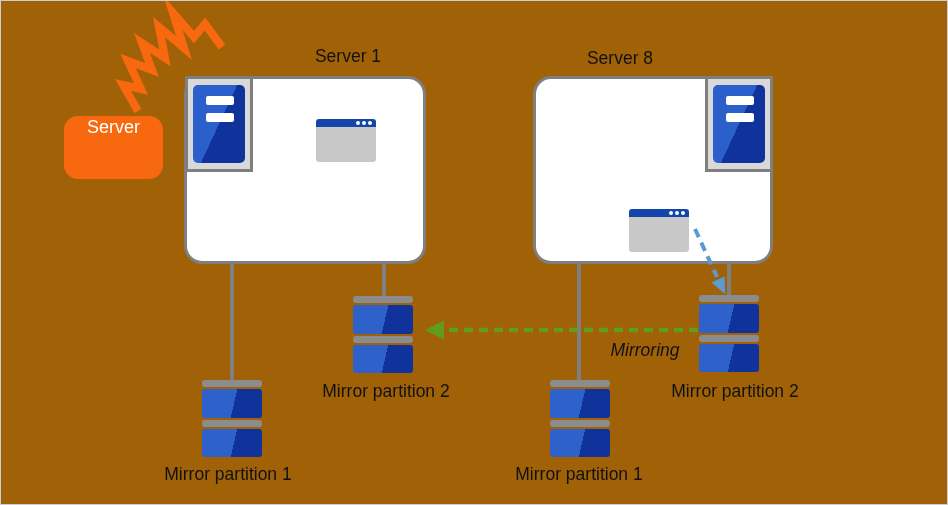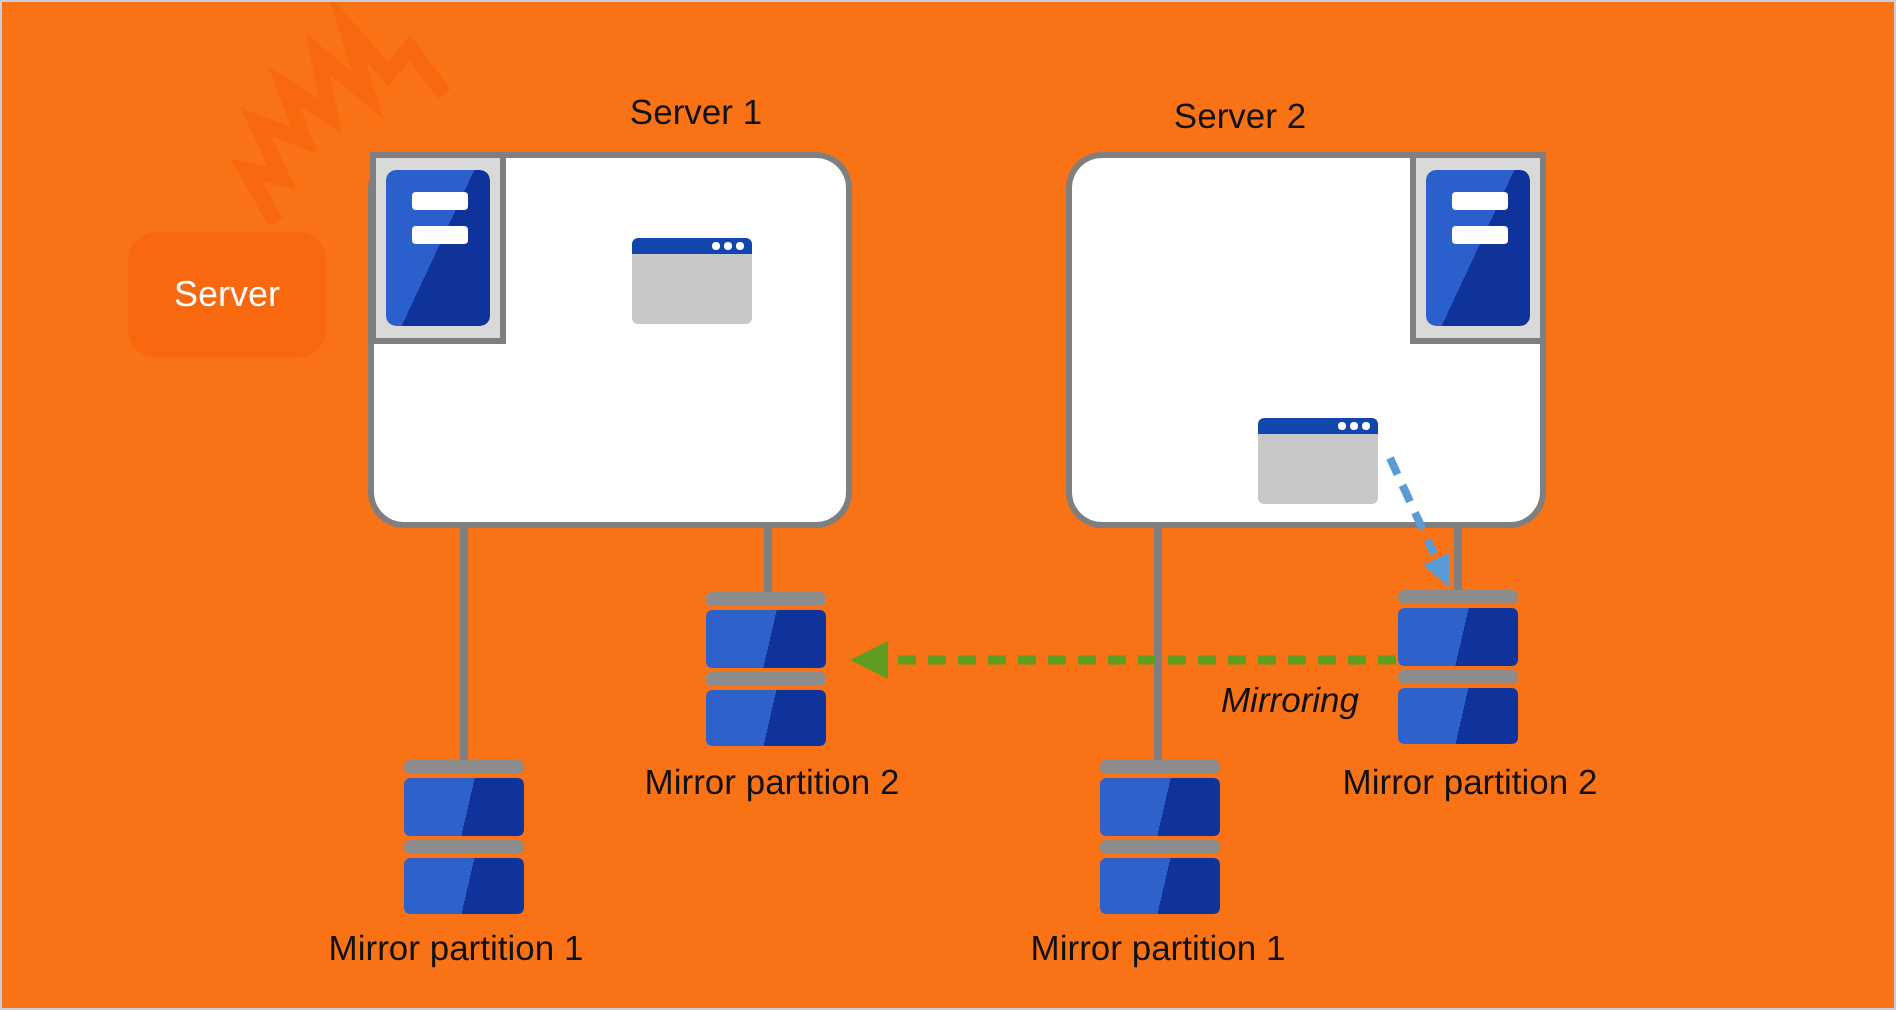--- a/index.html
+++ b/index.html
@@ -1,19 +1,19 @@
 <!DOCTYPE html>
 <html><head>
 <meta charset="utf-8">
 <style>
   html,body { margin:0; padding:0; background:#fff; }
   body { font-family:"Liberation Sans", sans-serif; }
   .canvas {
     position:relative; width:948px; height:505px;
-    background:#f97316; border:1px solid #c9cfd8; box-sizing:border-box;
+    background:#a16207; border:1px solid #c9cfd8; box-sizing:border-box;
     overflow:hidden;
   }
   .label {
     position:absolute; transform:translateX(-50%);
     font-size:17.5px; color:#111; white-space:nowrap; line-height:1.1;
   }
   .server-box {
     position:absolute; background:#fff;
     border:3px solid #7f7f7f; border-radius:18px; box-sizing:border-box;
   }
@@ -46,21 +46,21 @@
   .disk { position:absolute; width:60px; height:77px; }
   .disk div { position:absolute; left:0; right:0; border-radius:3px; }
   .disk .cap   { top:0;    height:7px;  background:#8c8c8c; }
   .disk .body1 { top:9px;  height:29px; background:linear-gradient(103deg,#2e62ca 53%,#10339b 53%); }
   .disk .bar   { top:40px; height:7px;  background:#8c8c8c; }
   .disk .body2 { top:49px; height:28px; background:linear-gradient(103deg,#2e62ca 53%,#10339b 53%); }
   .callout {
     position:absolute; left:63px; top:115px; width:99px; height:63px;
     background:#f8690f; border-radius:14px; color:#fff;
     font-size:18px; line-height:23px; text-align:center;
-    display:flex; flex-direction:column; justify-content:center;
+    display:flex; flex-direction:row; justify-content:center;
   }
   .overlay { position:absolute; left:0; top:0; pointer-events:none; }
 </style>
 </head>
 <body>
 
 <div class="canvas">
 
   <div class="label" style="left:347px; top:46px;">Server 1</div>
   <div class="server-box" style="left:183px; top:75px; width:242px; height:188px;"></div>
@@ -73,21 +73,21 @@
   <div class="app-icon" style="left:315px; top:118px;">
     <div class="app-titlebar"></div>
     <div class="app-dots">
         <i></i>
         <i></i>
         <i></i>
       </div>
     <div class="app-body"></div>
   </div>
 
-  <div class="label" style="left:619px; top:48px;">Server 2</div>
+  <div class="label" style="left:619px; top:48px;">Server 8</div>
   <div class="server-box" style="left:532px; top:75px; width:240px; height:188px;"></div>
   <div class="server-icon" style="left:704px; top:75px;">
     <div class="tower">
       <div class="slot slot1"></div>
       <div class="slot slot2"></div>
     </div>
   </div>
   <div class="app-icon" style="left:628px; top:208px;">
     <div class="app-titlebar"></div>
     <div class="app-dots">

